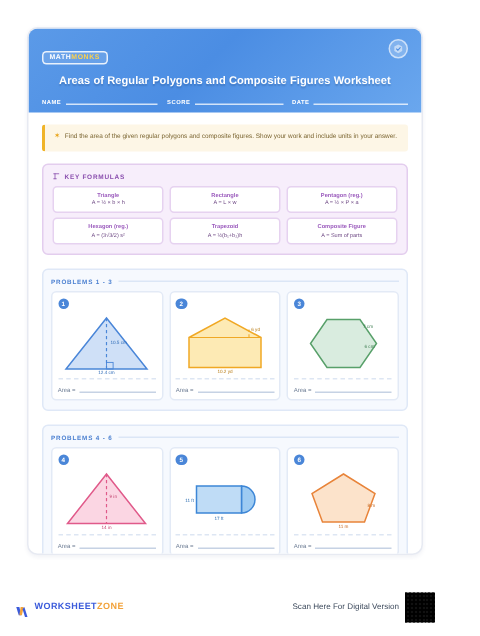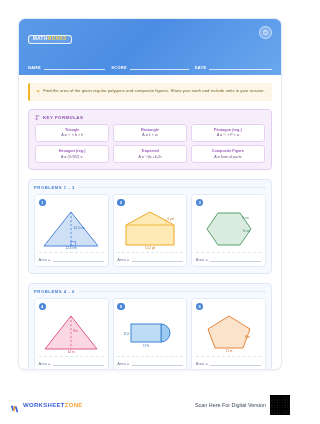--- a/index.html
+++ b/index.html
@@ -193,20 +193,21 @@
     <div class="hdr">
       <div class="logo"><span class="m1">MATH</span><span class="m2">MONKS</span></div>
 
       <div class="badge">
         <svg viewBox="0 0 24 24" aria-hidden="true">
             <polygon points="12,2 21,7 21,17 12,22 3,17 3,7" fill="rgba(255,255,255,.5)"></polygon>
             <polyline points="8,12.5 11,15.5 16.5,9.5" fill="none" stroke="#4b8de3" stroke-width="2.4" stroke-linecap="round" stroke-linejoin="round"></polyline>
           </svg>
       </div>
 
+      <div class="hdr-title">Areas of Regular Polygons and Composite Figures Worksheet</div>
 
       <div class="fields">
         <div class="field">
           <span class="lbl">NAME</span>
           <span class="line"></span>
         </div>
         <div class="field">
           <span class="lbl">SCORE</span>
           <span class="line"></span>
         </div>

